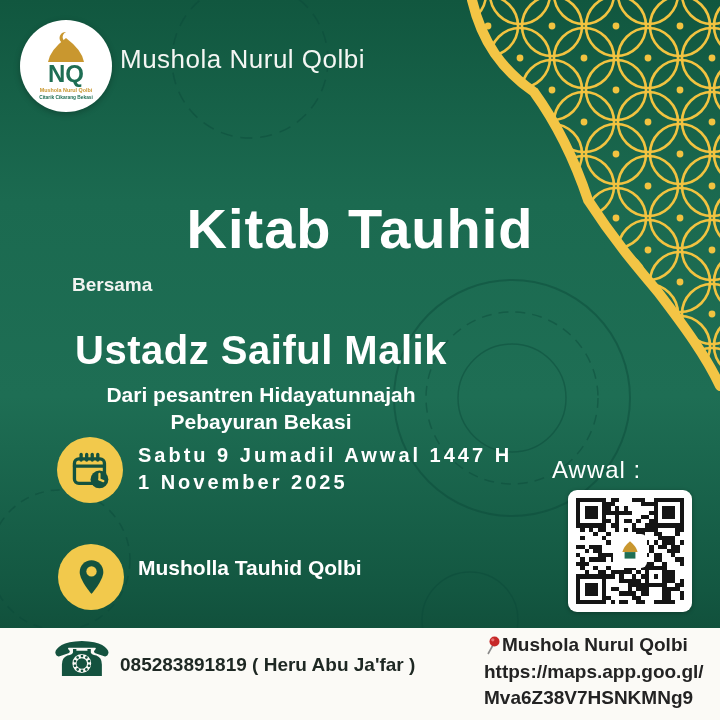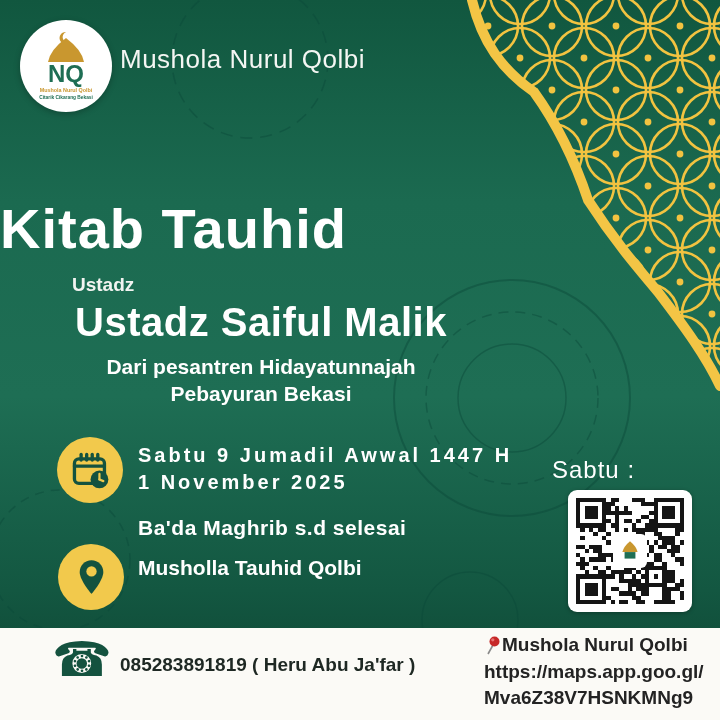--- a/index.html
+++ b/index.html
@@ -11,26 +11,26 @@
   .bg-svg{position:absolute;inset:0;pointer-events:none;}
   
   .logo-wrap{position:absolute;left:20px;top:20px;width:92px;height:92px;border-radius:50%;
     background:#fff;box-shadow:0 2px 6px rgba(0,0,0,.25);display:flex;align-items:center;justify-content:center;}
   .header-title{position:absolute;left:120px;top:44px;color:#F4F6F3;font-size:26px;font-weight:500;letter-spacing:.5px;}
   
   .tagline{position:absolute;left:114px;top:92px;color:#F2CB55;
     font-family:"DejaVu Serif", serif;font-style:italic;font-weight:700;
     font-size:33px;line-height:44px;letter-spacing:.5px;}
   
-  .main-title{position:absolute;left:0;top:196px;width:720px;text-align:left;
+  .main-title{position:absolute;left:0;top:196px;width:720px;text-align:center;
     color:#FFFFFF;font-size:56px;font-weight:800;letter-spacing:1px;}
   
   .speaker-intro{position:absolute;left:72px;top:274px;color:#F2F4F1;font-size:19px;font-weight:700;}
   .speaker-block{position:absolute;left:6px;top:300px;width:510px;text-align:center;color:#fff;}
-  .speaker-name{font-size:40px;font-weight:800;letter-spacing:.5px;}
+  .speaker-name{font-size:40px;font-weight:800;letter-spacing:.5px;margin-top:28px;}
   .speaker-desc{margin-top:8px;font-size:21px;font-weight:700;line-height:27px;}
   
   .icon-circle{position:absolute;width:66px;height:66px;border-radius:50%;background:#F2C94C;
     display:flex;align-items:center;justify-content:center;}
   .date-block{position:absolute;left:138px;top:442px;color:#fff;font-size:20px;font-weight:800;
     letter-spacing:3px;line-height:27px;white-space:nowrap;}
   .time-line{position:absolute;left:138px;top:516px;color:#fff;font-size:21px;font-weight:800;letter-spacing:.5px;}
   .venue-block{position:absolute;left:138px;top:554px;color:#fff;font-size:21px;font-weight:800;line-height:28px;}
   
   .lokasi-label{position:absolute;left:552px;top:456px;color:#fff;font-size:24px;font-weight:500;letter-spacing:1px;}
@@ -98,21 +98,21 @@
       <text x="46" y="62" text-anchor="middle" font-family="Liberation Sans, sans-serif" font-size="24" font-weight="800" fill="#1E6E54">NQ</text>
       <text x="46" y="72" text-anchor="middle" font-family="Liberation Sans, sans-serif" font-size="5.4" font-weight="700" fill="#C9972F">Mushola Nurul Qolbi</text>
       <text x="46" y="79" text-anchor="middle" font-family="Liberation Sans, sans-serif" font-size="4.8" font-weight="700" fill="#1E6E54">Citarik Cikarang Bekasi</text>
     </svg>
   </div>
   <div class="header-title">Mushola Nurul Qolbi</div>
 
 
   <div class="main-title">Kitab Tauhid</div>
 
-  <div class="speaker-intro">Ustadz</div>
+  <div class="speaker-intro">Bersama</div>
   <div class="speaker-block">
     <div class="speaker-name">Ustadz Saiful Malik</div>
     <div class="speaker-desc">
       <div>Dari pesantren Hidayatunnajah</div>
       <div>Pebayuran Bekasi</div>
     </div>
   </div>
 
   <div class="icon-circle" style="left:57px;top:437px;">
     <svg viewBox="0 0 36 36" width="40" height="40">
@@ -129,33 +129,32 @@
         <line x1="26.5" y1="26.5" x2="26.5" y2="21.5"></line>
         <line x1="26.5" y1="26.5" x2="30" y2="28"></line>
       </g>
     </svg>
   </div>
   <div class="date-block">
     <div>Sabtu 9 Jumadil Awwal 1447 H</div>
     <div>1 November 2025</div>
   </div>
 
-  <div class="time-line">Ba'da Maghrib s.d selesai</div>
 
   <div class="icon-circle" style="left:58px;top:544px;">
     <svg viewBox="0 0 24 32" width="27" height="36">
       <path d="M12 1 C6 1 1.5 5.6 1.5 11.5 C1.5 19 12 31 12 31 C12 31 22.5 19 22.5 11.5 C22.5 5.6 18 1 12 1 Z" fill="#14523F"></path>
       <circle cx="12" cy="11" r="4.6" fill="#F2C94C"></circle>
     </svg>
   </div>
   <div class="venue-block">
     <div>Musholla Tauhid Qolbi</div>
   </div>
 
-  <div class="lokasi-label">Sabtu :</div>
+  <div class="lokasi-label">Awwal :</div>
   <div class="qr-box">
     <div class="qr-grid">
         <div style="grid-area: 1 / 1;"></div>
         <div style="grid-area: 1 / 2;"></div>
         <div style="grid-area: 1 / 3;"></div>
         <div style="grid-area: 1 / 4;"></div>
         <div style="grid-area: 1 / 5;"></div>
         <div style="grid-area: 1 / 6;"></div>
         <div style="grid-area: 1 / 7;"></div>
         <div style="grid-area: 1 / 9;"></div>

